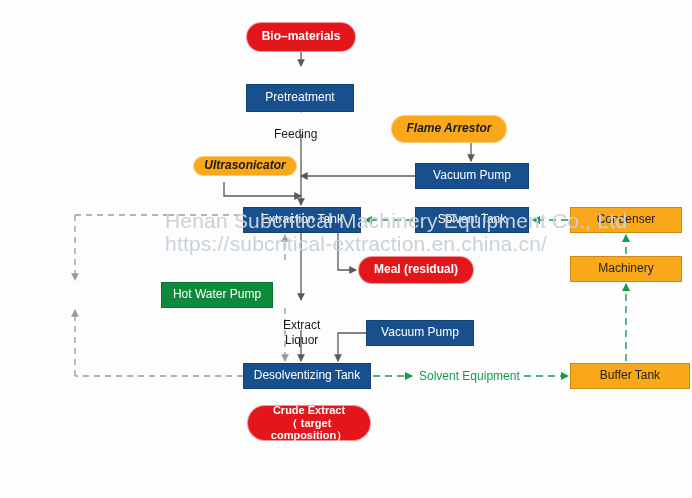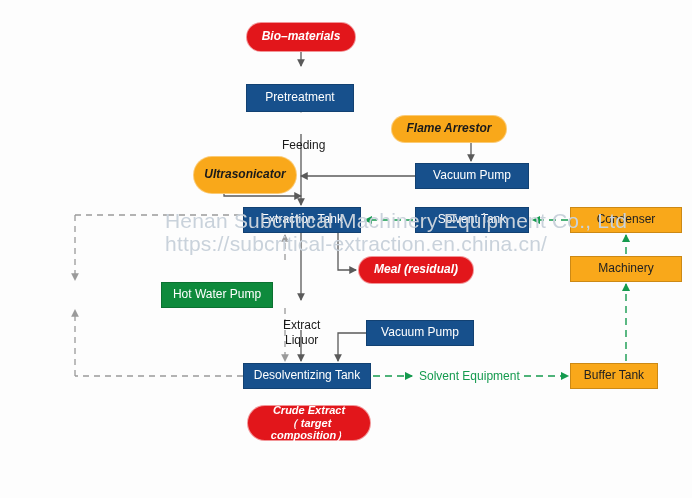--- a/index.html
+++ b/index.html
@@ -30,21 +30,20 @@
     border:1px solid rgba(0,0,0,.18);
   }
   .blue{ background:#17508C; color:#ffffff; font-size:12px; }
   .green{ background:#0E8A3C; color:#ffffff; font-size:12px; }
   .orange{ background:#F9A81A; color:#222222; font-size:12px; }
 
   
   .pill{
     border-radius:999px;
     border:1px solid rgba(255,255,255,.55);
-    font-style:italic;
   }
   .pill.red{ background:#E2161B; color:#ffffff; font-size:12px; font-weight:bold; }
   .pill.orange{
     background:#F9A81A;color:#1a1a1a;font-size:12px;
     font-style:italic;font-weight:bold;border:1px solid rgba(255,255,255,.4);
   }
 
   
   .anno{
     position:absolute;
@@ -143,21 +142,21 @@
   </div>
 
   <div class="node rect blue" style="left:246px;top:84px;width:108px;height:28px;">
     <span class="lbl">Pretreatment</span>
   </div>
 
   <div class="node pill orange" style="left:391px;top:115px;width:116px;height:28px;">
     <span class="lbl">Flame Arrestor</span>
   </div>
 
-  <div class="node pill orange" style="left:193px;top:156px;width:104px;height:38px;">
+  <div class="node pill orange" style="left:193px;top:156px;width:104px;height:20px;">
     <span class="lbl">Ultrasonicator</span>
   </div>
 
   <div class="node rect blue" style="left:415px;top:163px;width:114px;height:26px;">
     <span class="lbl">Vacuum Pump</span>
   </div>
 
   <div class="node rect blue" style="left:243px;top:207px;width:118px;height:26px;">
     <span class="lbl">Extraction Tank</span>
   </div>
@@ -184,30 +183,30 @@
   </div>
 
   <div class="node rect blue" style="left:366px;top:320px;width:108px;height:26px;">
     <span class="lbl">Vacuum Pump</span>
   </div>
 
   <div class="node rect blue" style="left:243px;top:363px;width:128px;height:26px;">
     <span class="lbl">Desolventizing Tank</span>
   </div>
 
-  <div class="node rect orange" style="left:570px;top:363px;width:88px;height:26px;">
+  <div class="node rect orange" style="left:570px;top:363px;width:120px;height:26px;">
     <span class="lbl">Buffer Tank</span>
   </div>
 
   <div class="node pill red" style="left:247px;top:405px;width:124px;height:36px;">
     <span class="lbl" style="white-space:pre-line;font-size:11px;">Crude Extract
 （ target composition）</span>
   </div>
 
-  <div class="anno" style="left:274px;top:123px;margin-left:8px;">
+  <div class="anno" style="left:274px;top:112px;">
     <span>Feeding</span>
   </div>
 
   <div class="anno" style="left:283px;top:303px;">
     <span>Extract
 Liquor</span>
   </div>
 
   <div class="anno green-text" style="left:419px;top:369px;">
     <span>Solvent Equipment</span>

